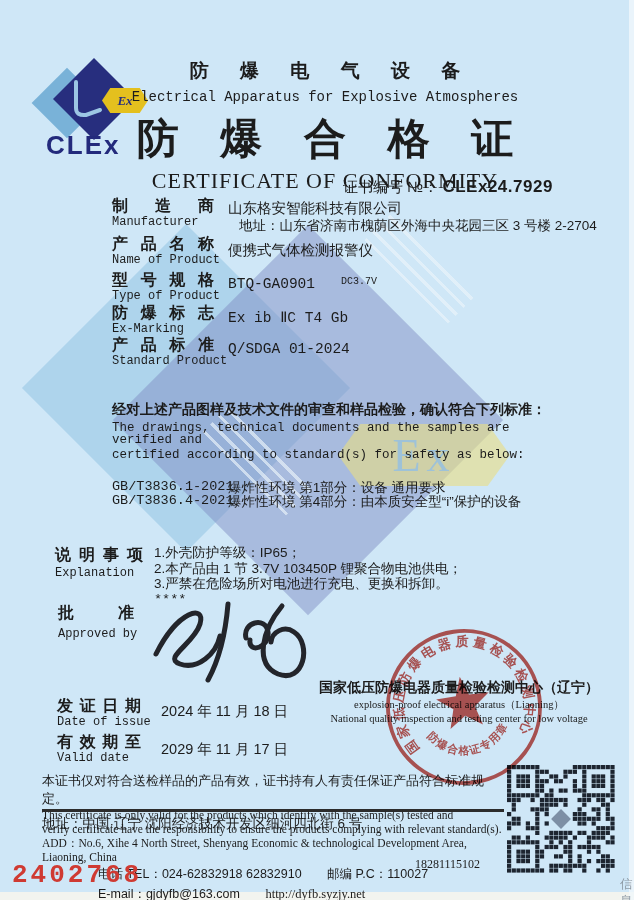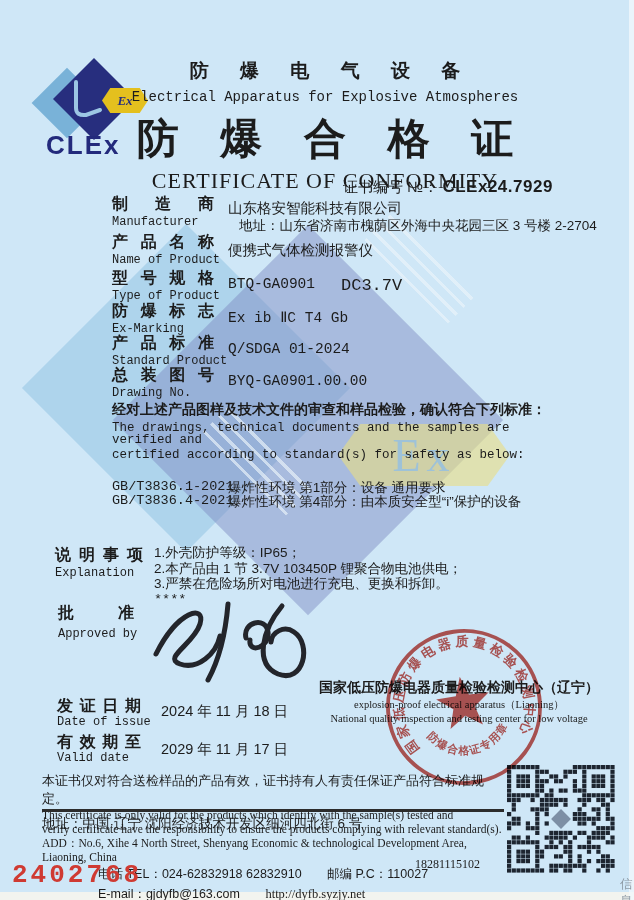--- a/index.html
+++ b/index.html
@@ -32,25 +32,25 @@
   
   #head{left:105px;top:58px;width:440px;text-align:center;}
   .h-cn{font-size:19px;font-weight:bold;letter-spacing:13px;padding-left:13px;}
   .h-en{font-size:14px;margin-top:5px;text-align:center;}
   .h-cert-cn{font-size:42px;font-weight:bold;letter-spacing:15px;padding-left:15px;margin-top:6px;}
   .h-cert-en{font-size:22px;letter-spacing:1px;margin-top:1px;}
   #certno{left:343px;top:177px;font-size:15px;}
   #certno b{font-size:17px;letter-spacing:.5px;}
   
   .frow{left:112px;width:470px;}
-  .lbl-cn{display:block;width:102px;font-size:16px;font-weight:bold;text-align:justify;text-align-last:justify;line-height:17px;font-family:Liberation Mono, monospace;}
+  .lbl-cn{display:block;width:102px;font-size:16px;font-weight:bold;text-align:justify;text-align-last:justify;line-height:17px;}
   .lbl-en{display:block;font-size:12px;margin-top:1px;white-space:nowrap;}
   .fval{position:absolute;left:116px;top:2px;font-size:14.5px;white-space:nowrap;}
   .fval2{position:absolute;left:127px;top:20px;font-size:13.5px;white-space:nowrap;}
-  .fextra{position:absolute;left:229px;top:2px;font-size:17px;}
+  .fextra{position:absolute;left:229px;top:2px;font-size:10px;}
   
   .lbl-cn-n{display:block;font-size:16px;font-weight:bold;text-align:justify;text-align-last:justify;line-height:17px;}
   
   #statement{left:112px;top:401px;width:450px;}
   .st-cn{font-size:14px;font-weight:bold;}
   .st-en{font-size:12.5px;line-height:12px;margin-top:3px;}
   
   .gbrow{left:112px;font-size:13.5px;white-space:nowrap;}
   .gbtitle{position:absolute;left:116px;top:0;font-size:13.5px;font-family:"Liberation Sans",sans-serif;}
   
@@ -138,25 +138,20 @@
   </div>
   <div class="abs z1 frow" style="top:304px;">
     <span class="lbl-cn">防 爆 标 志</span>
     <span class="lbl-en mono">Ex-Marking</span>
     <span class="fval mono" style="top:5px;">Ex ib ⅡC T4 Gb</span>
   </div>
   <div class="abs z1 frow" style="top:336px;">
     <span class="lbl-cn">产 品 标 准</span>
     <span class="lbl-en mono">Standard Product</span>
     <span class="fval mono" style="top:5px;">Q/SDGA 01-2024</span>
-  </div>
-  <div class="abs z1 frow" style="top:368px;">
-    <span class="lbl-cn">总 装 图 号</span>
-    <span class="lbl-en mono">Drawing No.</span>
-    <span class="fval mono" style="top:5px;">BYQ-GA0901.00.00</span>
   </div>
 
   <div class="abs z1" id="statement">
     <div class="st-cn">经对上述产品图样及技术文件的审查和样品检验，确认符合下列标准：</div>
     <div class="st-en mono">The drawings, technical documents and the samples are verified and</div>
     <div class="st-en mono">certified according to standard(s) for safety as below:</div>
   </div>
 
   <div class="abs z1 gbrow mono" style="top:479px;">
     <span>GB/T3836.1-2021</span>

